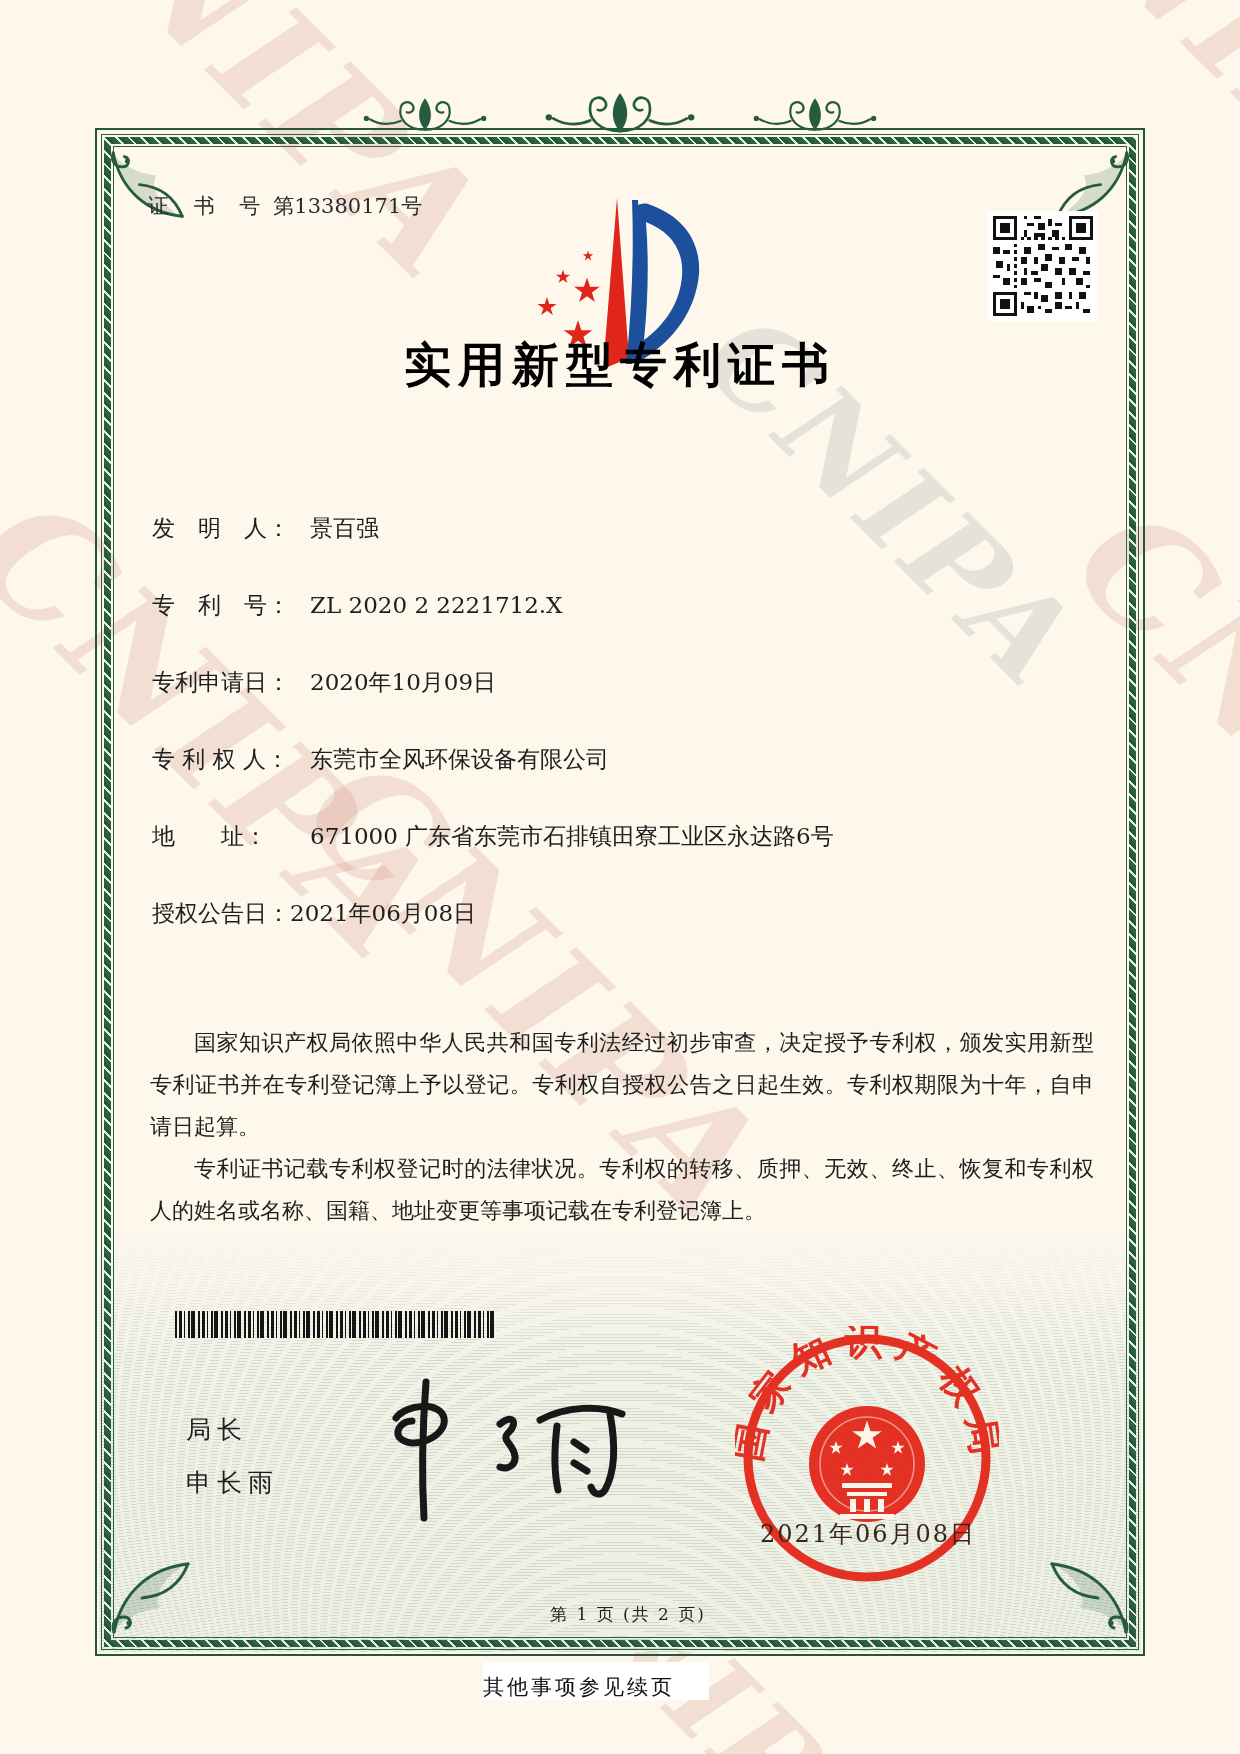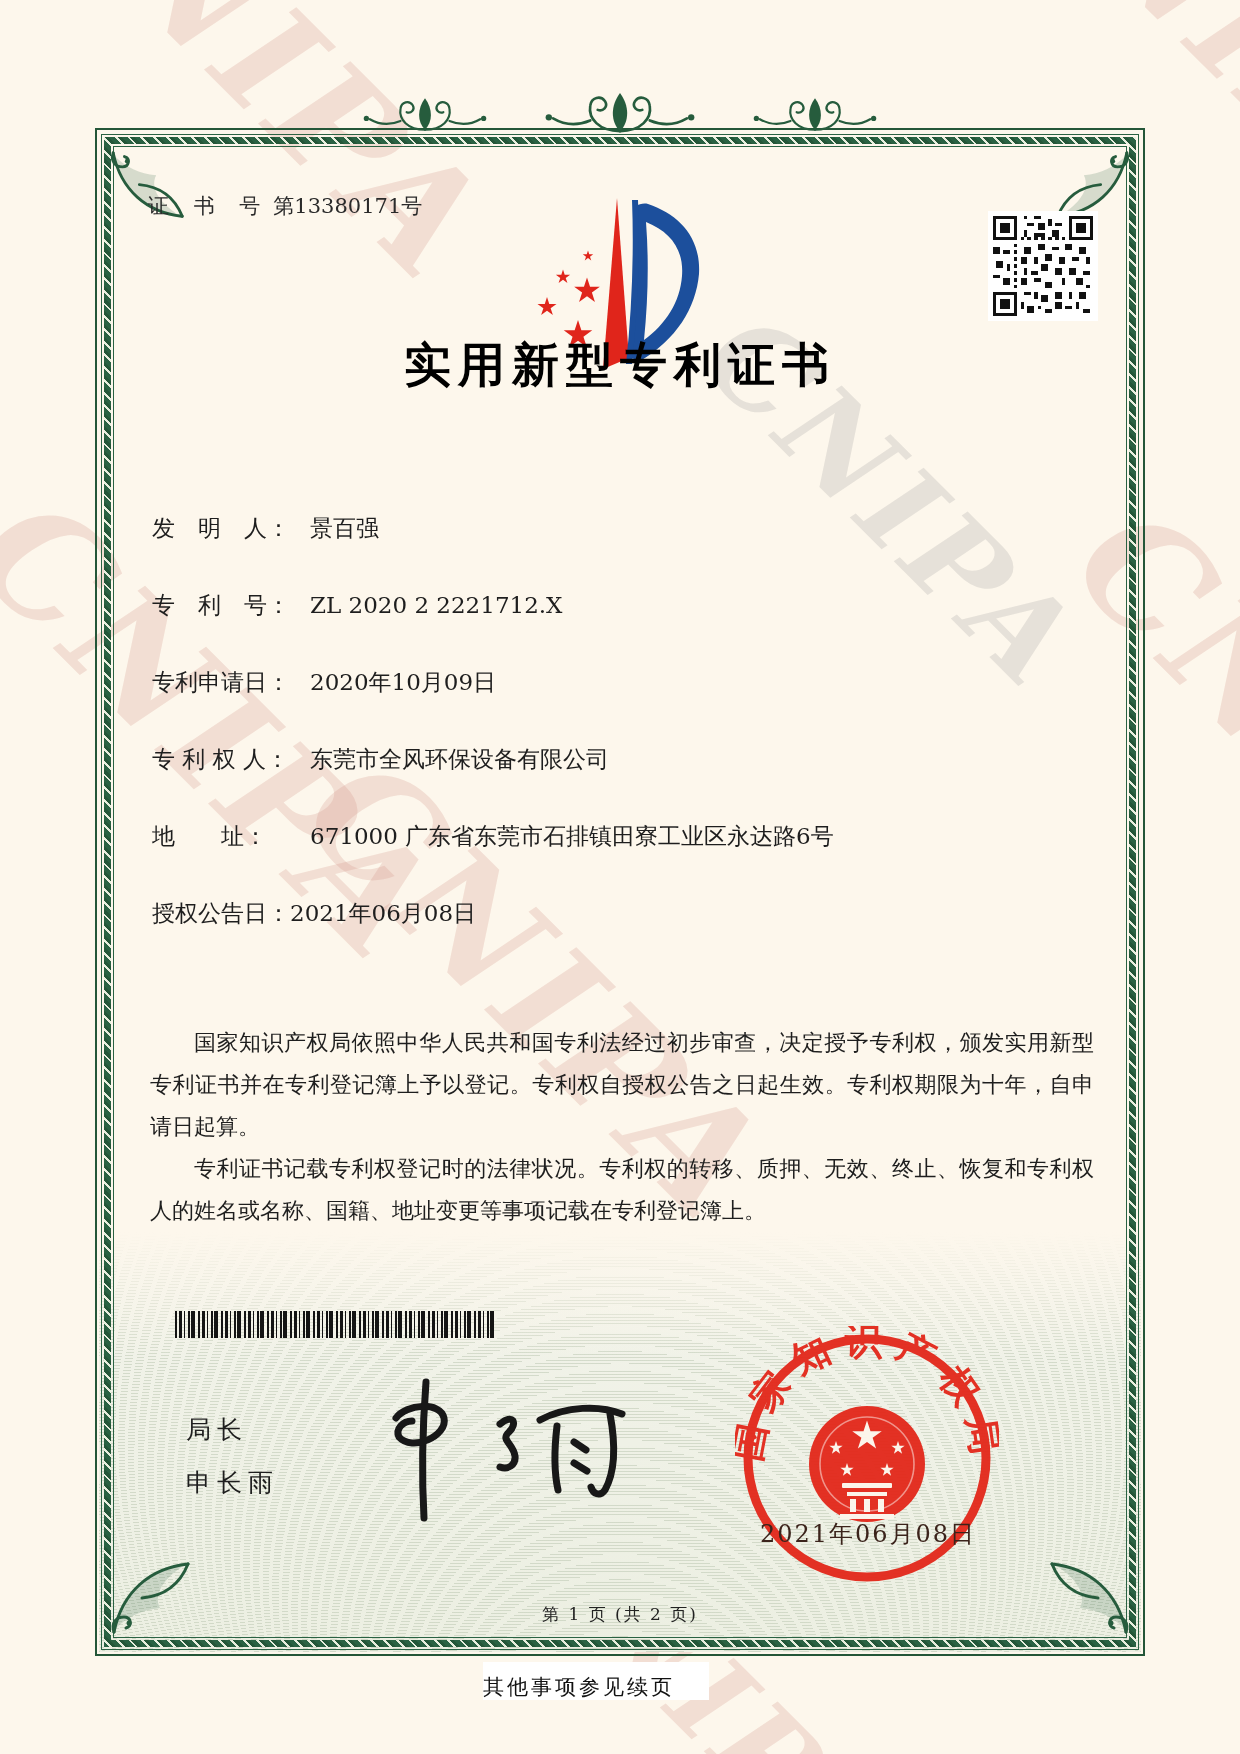--- a/index.html
+++ b/index.html
@@ -58,21 +58,21 @@
     background:repeating-linear-gradient(90deg,#141414 0 2px,rgba(0,0,0,0) 2px 4px,#141414 4px 7px,
       rgba(0,0,0,0) 7px 9px,#141414 9px 10px,rgba(0,0,0,0) 10px 13px,#141414 13px 15px,
       rgba(0,0,0,0) 15px 16px,#141414 16px 20px,rgba(0,0,0,0) 20px 23px);}
   .sig-role{position:absolute; left:186px; top:1413px; font-size:25px; letter-spacing:6px; z-index:4;}
   .sig-name{position:absolute; left:186px; top:1466px; font-size:25px; letter-spacing:6px; z-index:4;}
   .sig-svg{position:absolute; left:350px; top:1366px; z-index:4;}
   .seal{position:absolute; left:735px; top:1326px; z-index:5; opacity:.95;}
   .date-stamp{position:absolute; left:752px; top:1518px; width:232px; text-align:center; z-index:6;
               font-size:24px; letter-spacing:2px; color:#3b231b;}
   .page-info{position:absolute; left:95px; top:1603px; width:1050px; text-align:center; z-index:4;
-             font-size:17px; letter-spacing:2px; color:#222;}
+             font-size:17px; letter-spacing:2px; color:#222;padding-left:8px;}
   .cont-note{position:absolute; left:483px; top:1662px; width:226px; height:38px; background:#ffffff;
              z-index:3; text-align:left; line-height:50px; font-size:21px; letter-spacing:3px; color:#111;}
 </style>
 </head>
 <body>
 
 <div class="paper">
 
   <div class="wm pink wm1">CNIPA</div>
   <div class="wm pink wm2">CNIPA</div>

